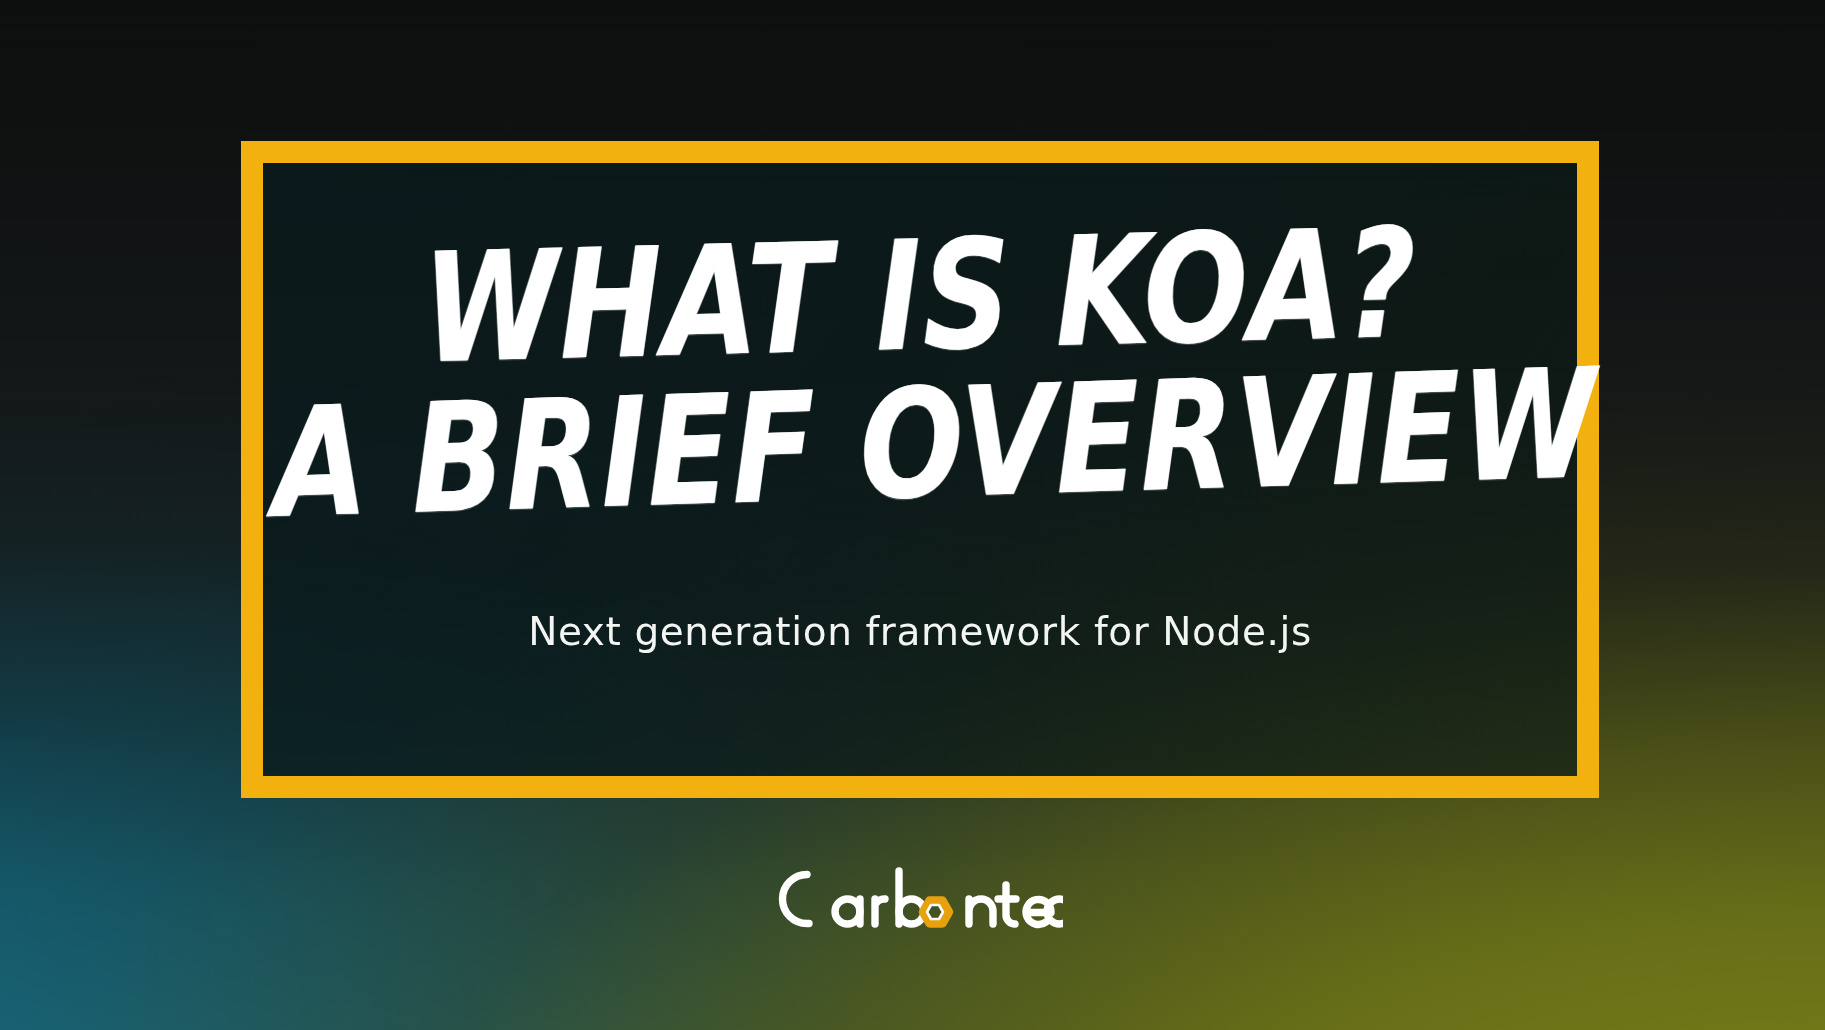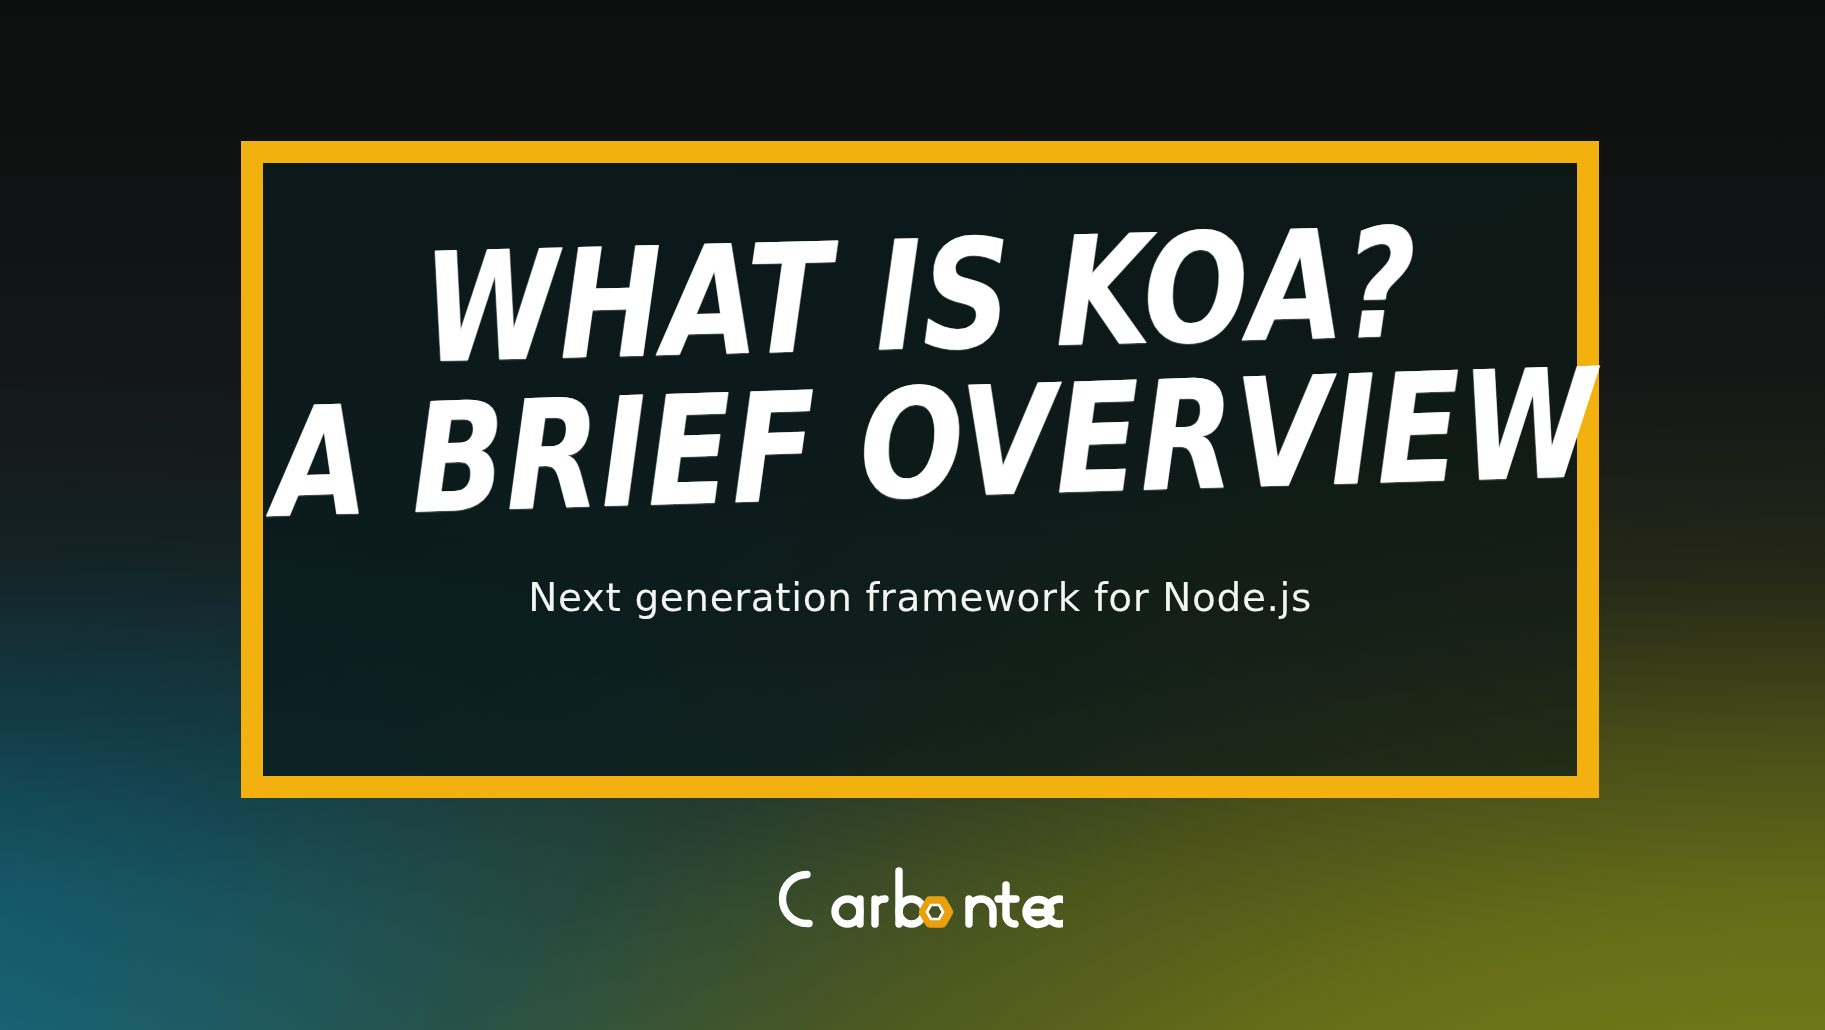--- a/index.html
+++ b/index.html
@@ -104,21 +104,21 @@
     margin-bottom: 34px;
   }
   .title-line-2 {
     font-size: 124px;
     transform: scaleY(1.22) scaleX(0.985) rotate(-1.4deg);
     transform-origin: center center;
   }
 
   
   #subtitle {
-    margin-top: 74px;
+    margin-top: 108px;
     color: #f3f5f3;
     font-family: "DejaVu Sans", sans-serif;
     font-weight: 400;
     font-size: 39px;
     letter-spacing: 0.6px;
     white-space: nowrap;
     text-align: center;
     width: 100%;
   }
 

